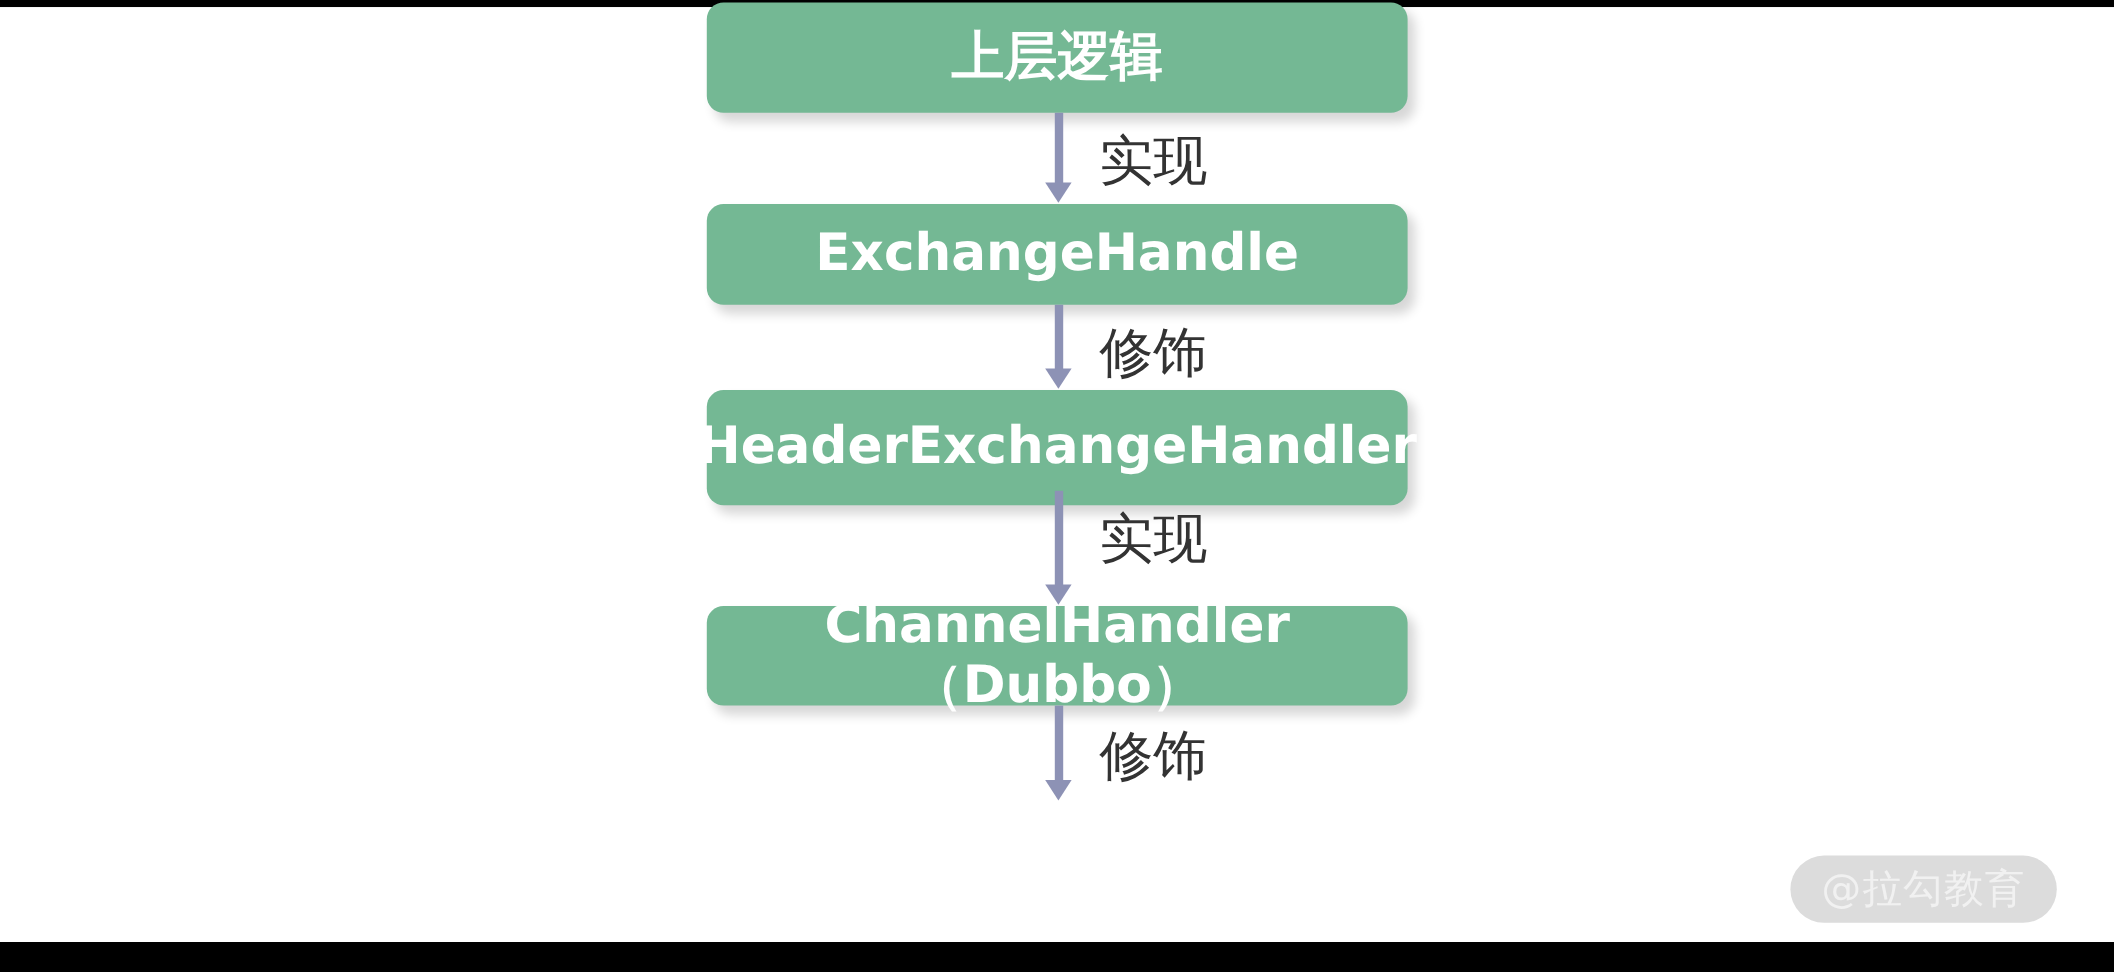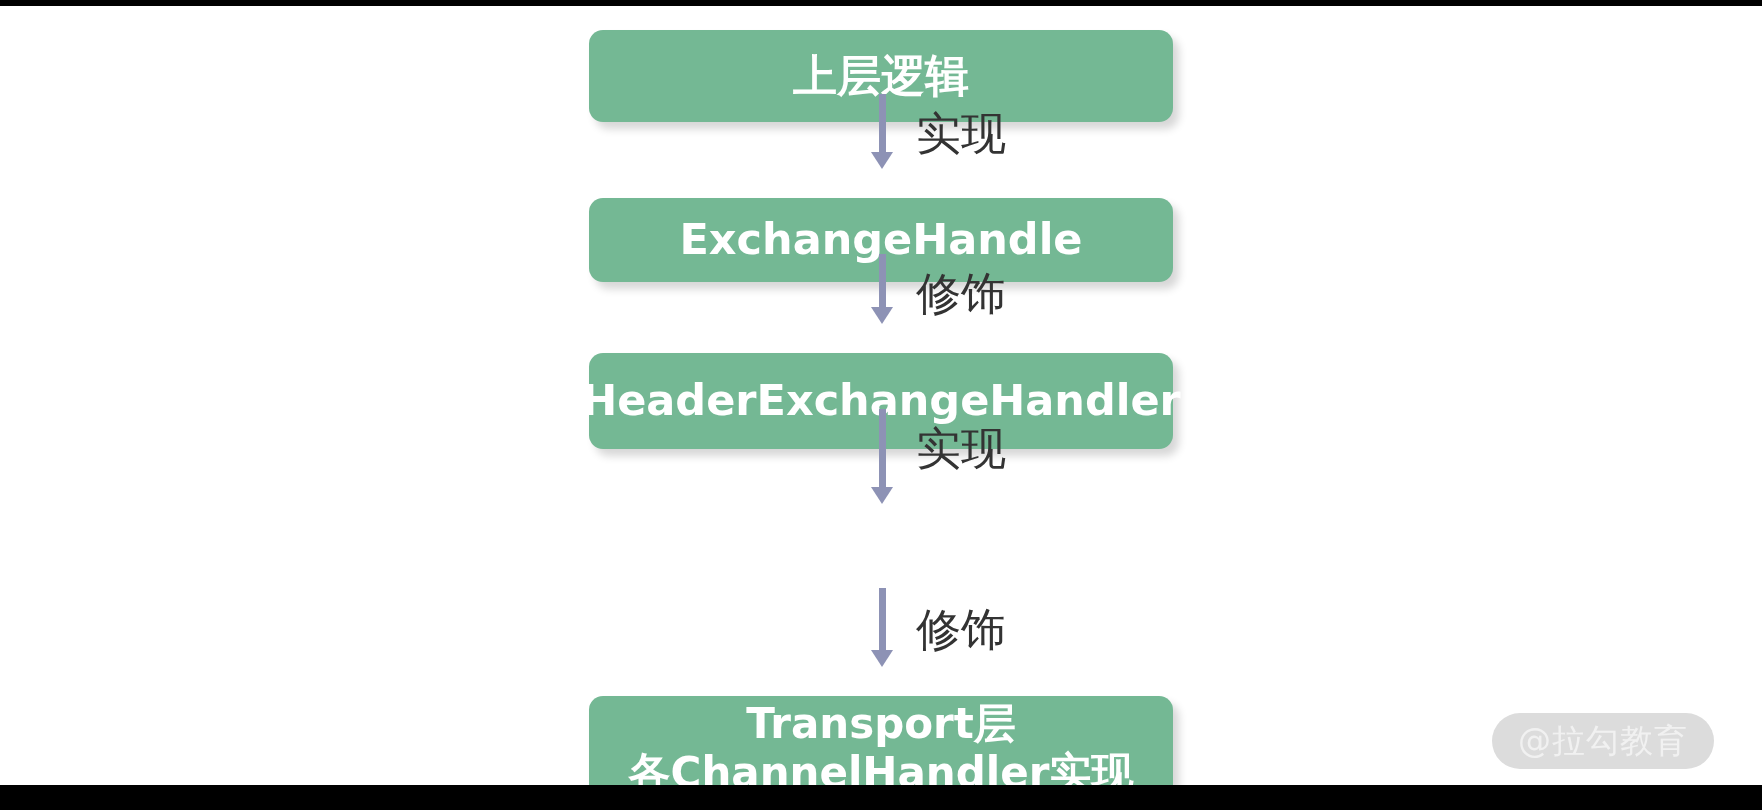--- a/index.html
+++ b/index.html
@@ -47,21 +47,20 @@
     box-shadow: 6px 7px 9px rgba(0,0,0,0.16);
     display: flex;
     align-items: center;
     justify-content: center;
     color: #ffffff;
     font-weight: bold;
     text-align: center;
     line-height: 1.16;
     box-sizing: border-box;
     letter-spacing: 0px;
-    margin-top: 28px;
   }
   .node .label { display: block; white-space: pre-line; }
 
   
   .node.r1 { top: -4px;  height: 92px;  font-size: 44px; }
   .node.r2 { top: 164px; height: 84px;  font-size: 43px; }
   .node.r3 { top: 319px; height: 96px;  font-size: 43px; }
   .node.r4 { top: 499px; height: 83px;  font-size: 43px; }
   .node.r5 { top: 662px; height: 105px; font-size: 42px; }
 
@@ -166,31 +165,30 @@
     <div class="node r3">
       <span class="label">HeaderExchangeHandler</span>
     </div>
 
     <div class="arrow a3">
       <div class="stem"></div>
       <div class="head"></div>
     </div>
     <div class="edge-label l3">实现</div>
 
+    <div class="node r4">
+      <span class="label">ChannelHandler（Dubbo）</span>
+    </div>
 
     <div class="arrow a4">
       <div class="stem"></div>
       <div class="head"></div>
     </div>
     <div class="edge-label l4">修饰</div>
 
-    <div class="node r5">
-      <span class="label">Transport层
-各ChannelHandler实现</span>
-    </div>
 
     <div class="watermark">
       <span>@拉勾教育</span>
     </div>
 
   </div>
 
   <div class="letterbox bottom"></div>
 
 </div>

